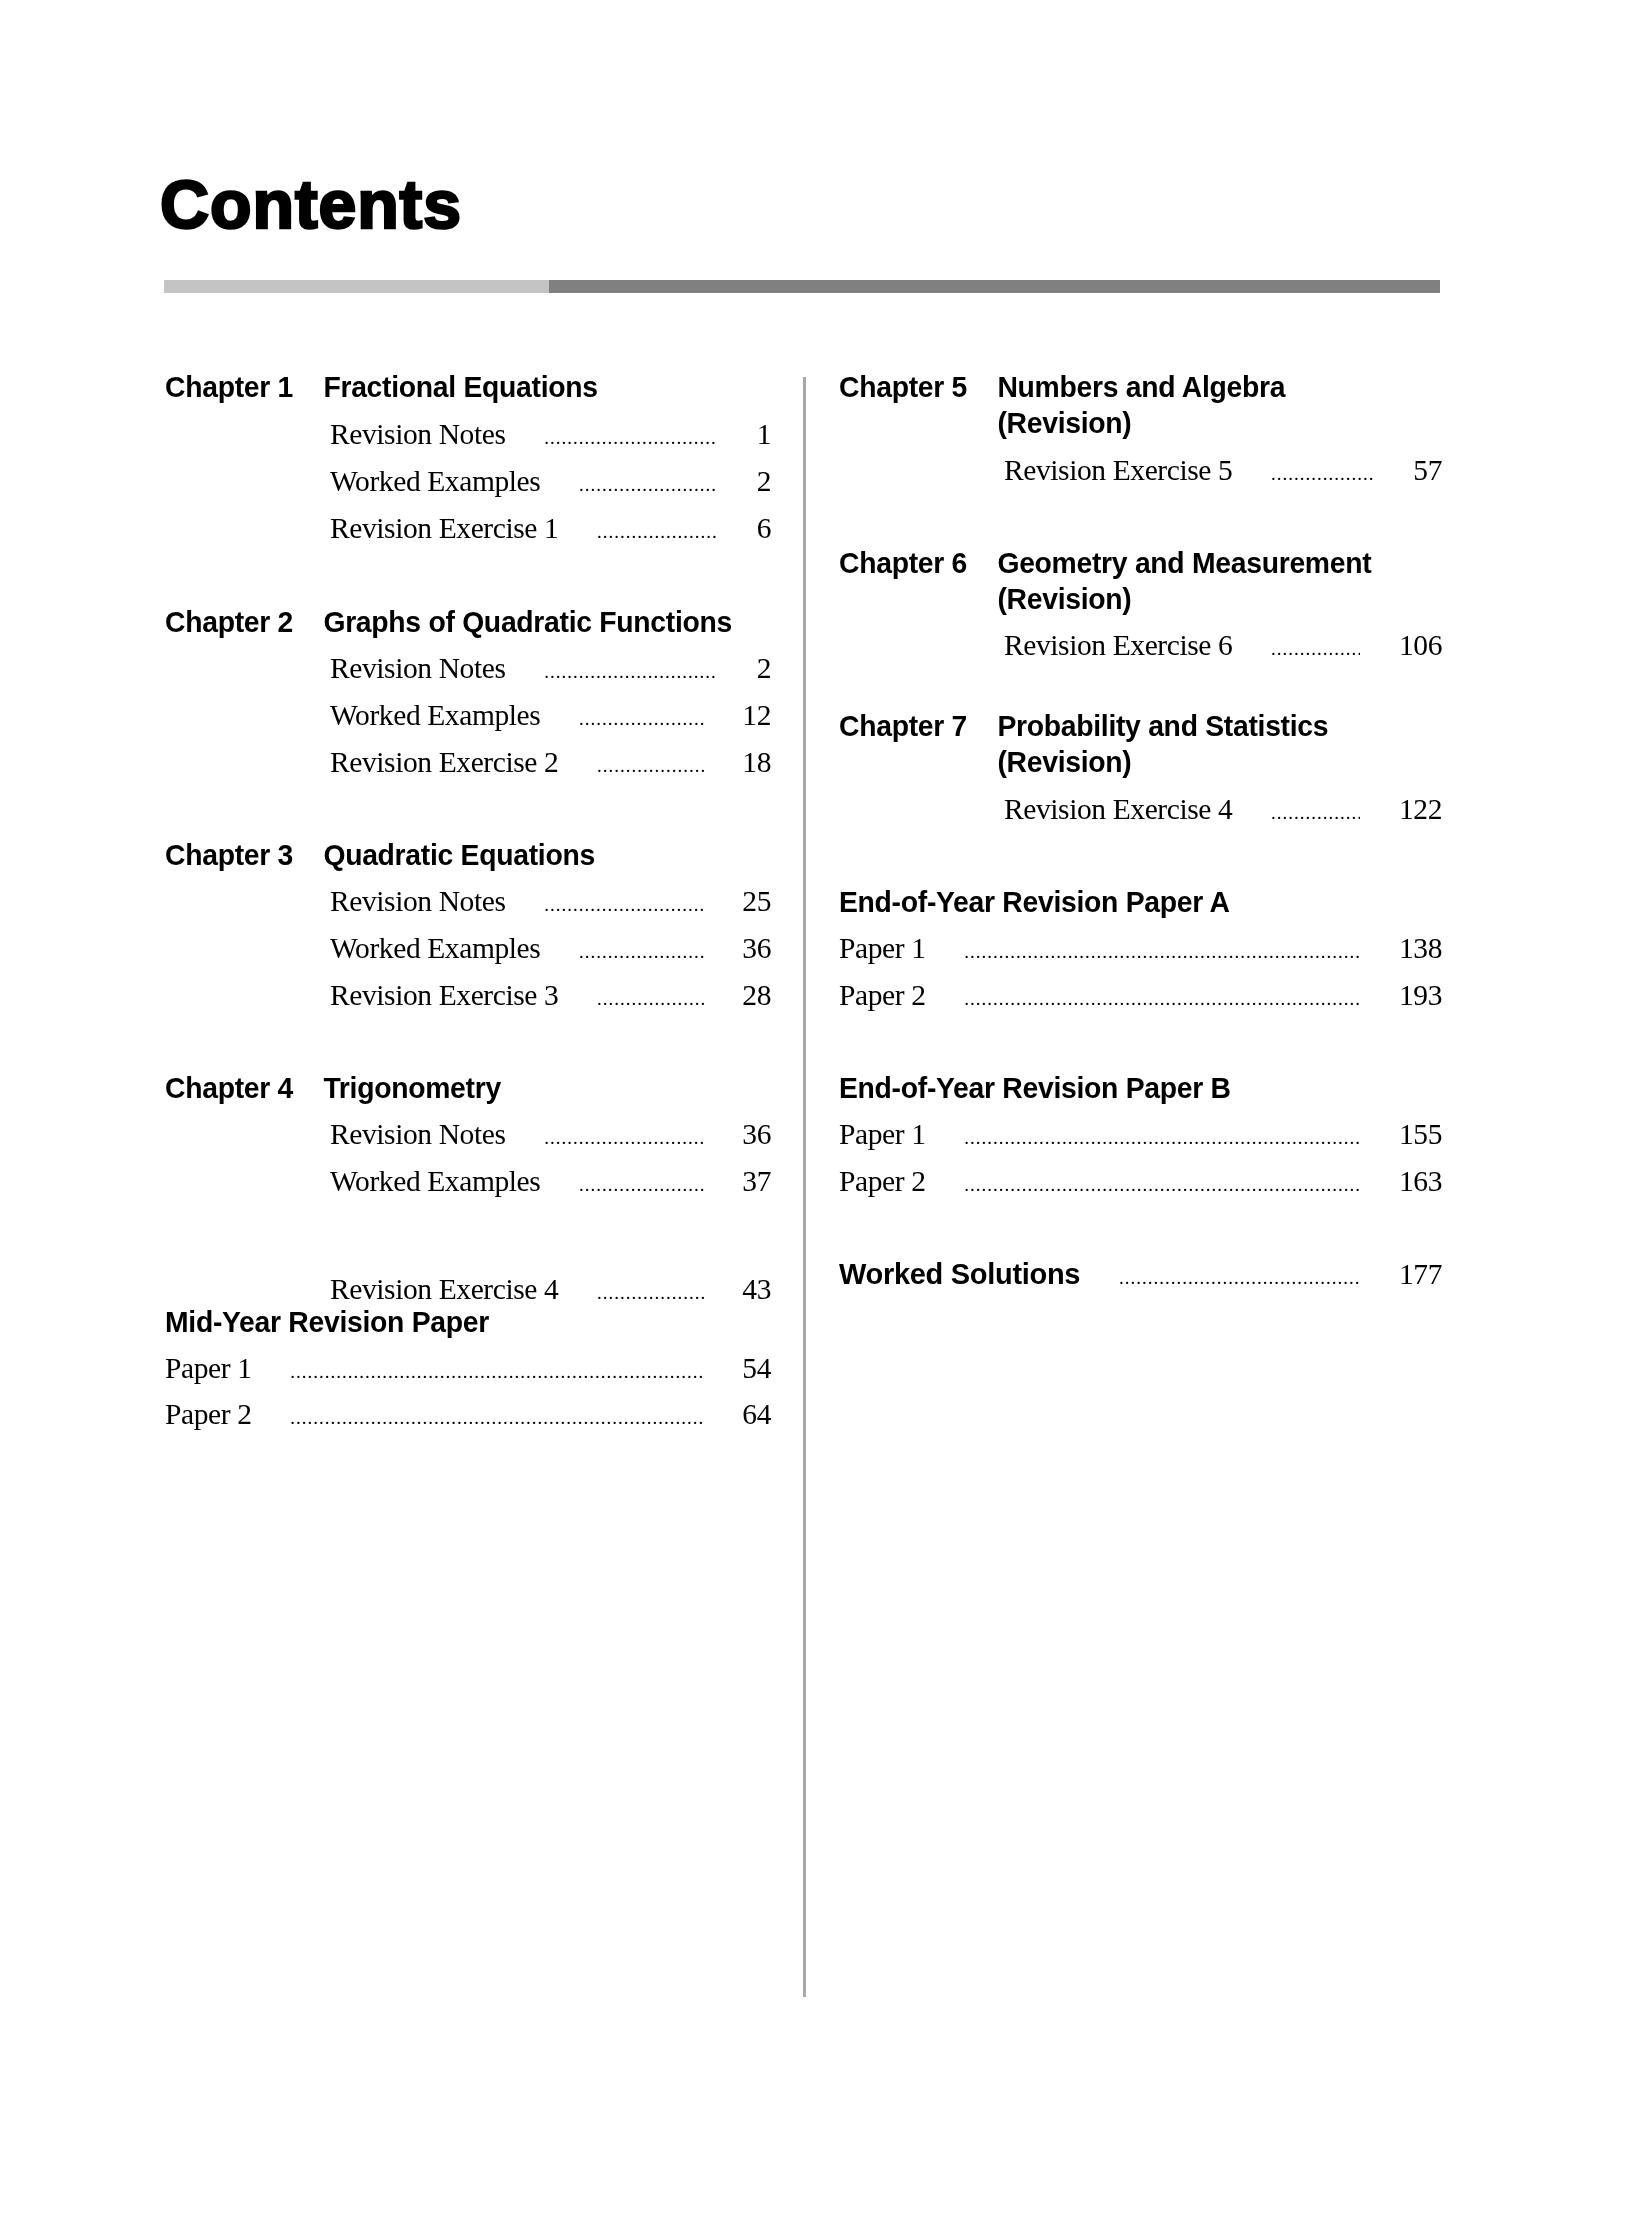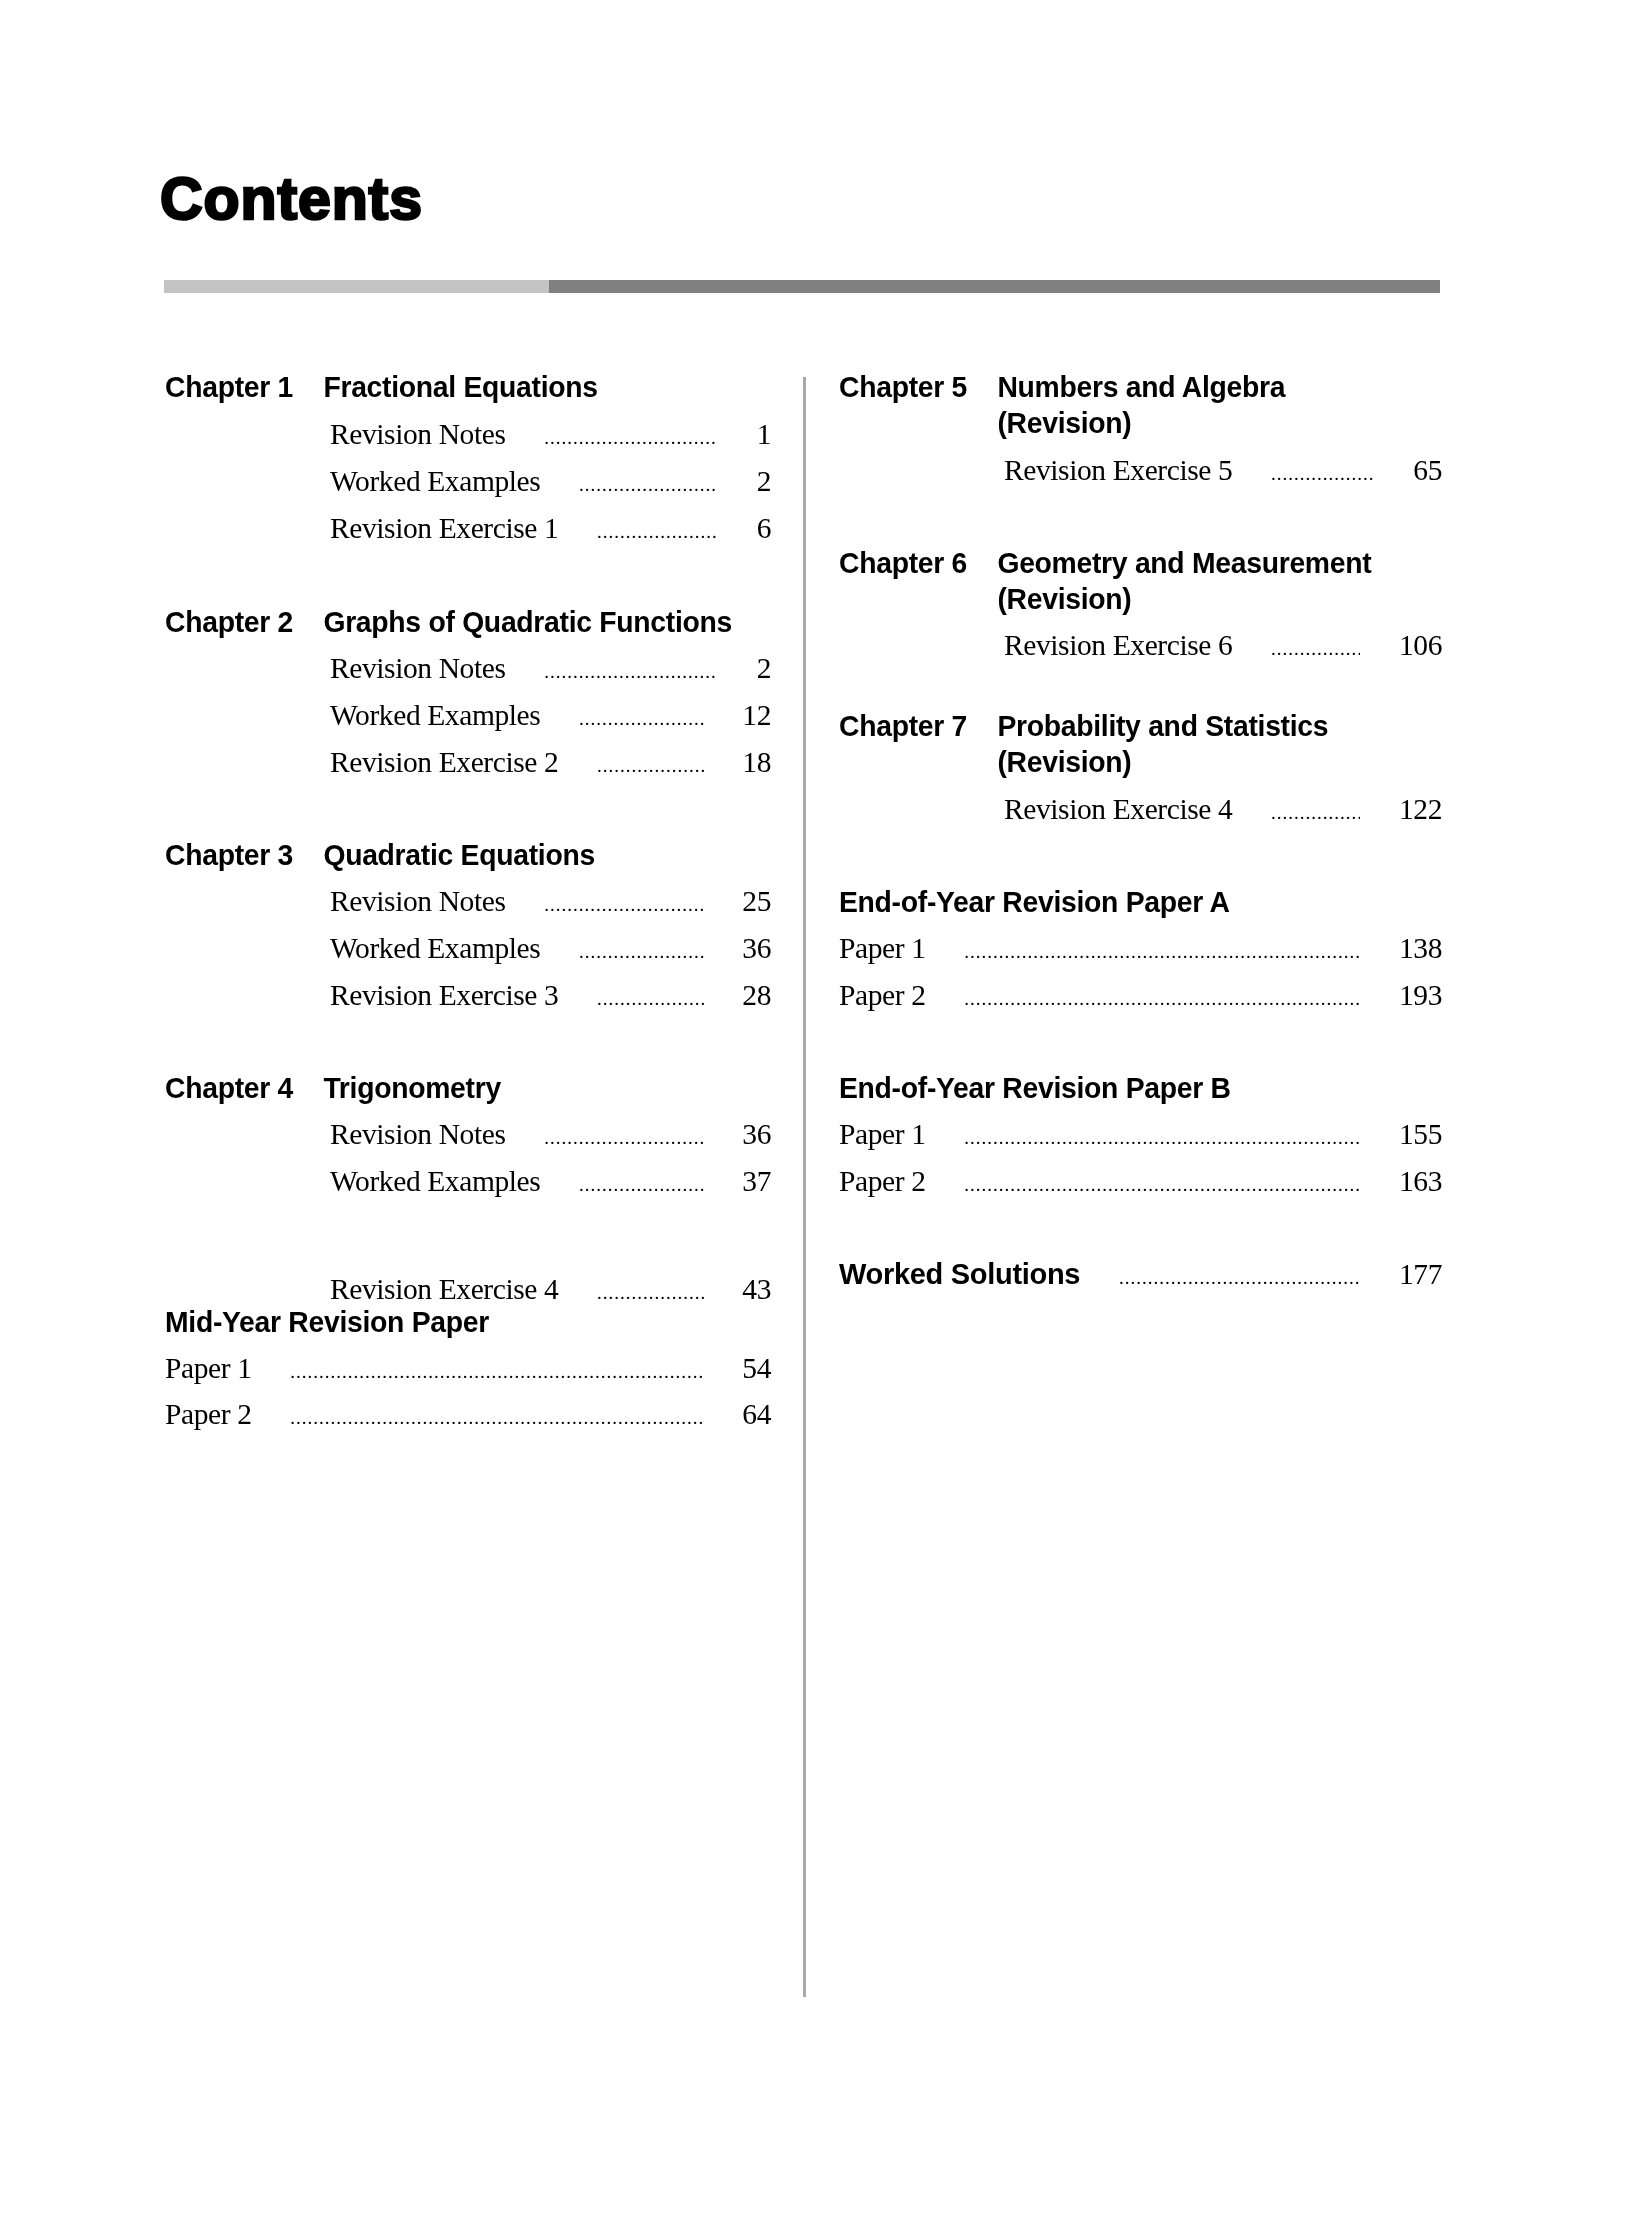--- a/index.html
+++ b/index.html
@@ -1,20 +1,20 @@
 <!DOCTYPE html>
 <html style="font-size:14px"><head>
 <meta charset="utf-8">
 <style>
   html, body { margin:0; padding:0; background:#ffffff; }
   body { width:1648px; height:2225px; position:relative; overflow:hidden; color:#000; }
   .title {
     position:absolute; left:160px; top:170px;
     font-family:"Liberation Sans", sans-serif; font-weight:900;
-    font-size:59px; letter-spacing:0.9px; line-height:1;
+    font-size:68px; letter-spacing:0.9px; line-height:1;
     -webkit-text-stroke:2.6px #000;
   }
   .bar { position:absolute; top:280px; height:13px; }
   .bar-light { left:164px; width:385px; background:#c4c4c4; }
   .bar-dark { left:549px; width:891px; background:#808080; }
   .divider { position:absolute; left:803px; top:377px; width:2.6px; height:1620px; background:#a8a8a8; }
 
   .col { position:absolute; top:0; }
   .col-left { left:165px; width:606px; }
   .col-right { left:839px; width:603px; }
@@ -152,21 +152,21 @@
   <div class="item heading" style="top:369px">
     <span class="chap-label">Chapter 5</span>
     <span class="chap-title">Numbers and Algebra</span>
   </div>
   <div class="item heading" style="top:405px">
     <span class="chap-title">(Revision)</span>
   </div>
   <div class="item entry ind" style="top:453px">
     <span class="lbl">Revision Exercise 5</span>
       <span class="dots"></span>
-      <span class="pg">65</span>
+      <span class="pg">57</span>
   </div>
 
   <div class="item heading" style="top:545px">
     <span class="chap-label">Chapter 6</span>
     <span class="chap-title">Geometry and Measurement</span>
   </div>
   <div class="item heading" style="top:581px">
     <span class="chap-title">(Revision)</span>
   </div>
   <div class="item entry ind" style="top:628px">

